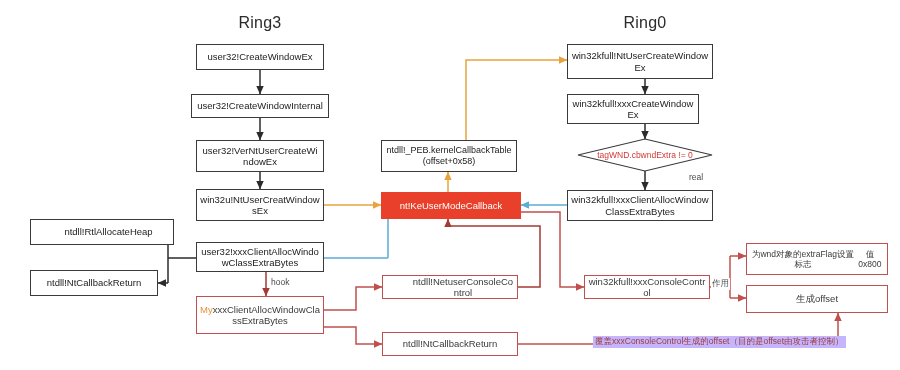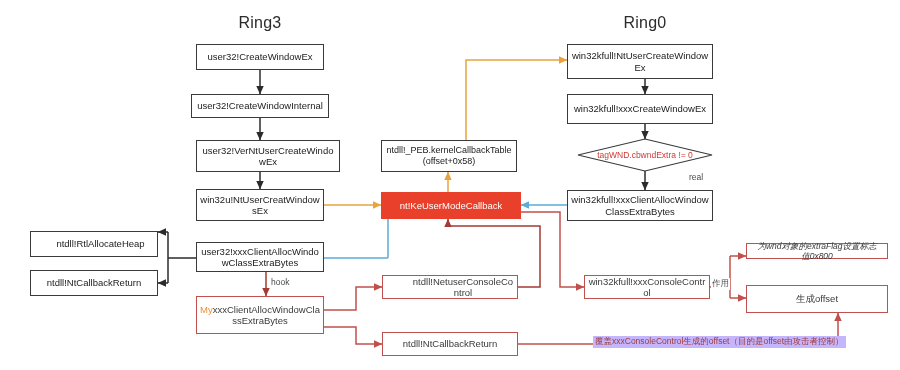--- a/index.html
+++ b/index.html
@@ -193,33 +193,33 @@
   <div class="ring-title" style="left:590px; top:14px; width:110px;">Ring0</div>
 
   <div class="node dark" style="left:196px; top:44px; width:128px; height:26px; font-size:9.5px;">
     <span class="n-txt">user32!CreateWindowEx</span>
   </div>
 
   <div class="node dark" style="left:191px; top:94px; width:138px; height:24px; font-size:9.5px;">
     <span class="n-txt">user32!CreateWindowInternal</span>
   </div>
 
-  <div class="node dark" style="left:196px; top:140px; width:144px; height:32px; font-size:9.5px;">
+  <div class="node dark" style="left:196px; top:140px; width:128px; height:32px; font-size:9.5px;">
     <span class="n-txt">user32!VerNtUserCreateWindowEx</span>
   </div>
 
   <div class="node dark" style="left:196px; top:189px; width:128px; height:32px; font-size:9.5px;">
     <span class="n-txt">win32u!NtUserCreatWindowsEx</span>
   </div>
 
   <div class="node dark" style="left:196px; top:242px; width:128px; height:30px; font-size:9.5px;">
     <span class="n-txt">user32!xxxClientAllocWindowClassExtraBytes</span>
   </div>
 
-  <div class="node dark" style="left:30px; top:231px; width:128px; height:26px; font-size:9.5px;padding-left:16px;">
+  <div class="node dark" style="left:30px; top:219px; width:144px; height:26px; font-size:9.5px;padding-left:16px;">
     <span class="n-txt">ntdll!RtlAllocateHeap</span>
   </div>
 
   <div class="node dark" style="left:30px; top:270px; width:128px; height:26px; font-size:9.5px;">
     <span class="n-txt">ntdll!NtCallbackReturn</span>
   </div>
 
   <div class="node redline" style="left:196px; top:296px; width:128px; height:38px; font-size:9.5px;">
     <span class="n-txt"><span class="my-prefix">My</span><span>xxxClientAllocWindowClassExtraBytes</span></span>
   </div>
@@ -238,37 +238,37 @@
   </div>
 
   <div class="node redline" style="left:382px; top:332px; width:136px; height:24px; font-size:9.5px;">
     <span class="n-txt">ntdll!NtCallbackReturn</span>
   </div>
 
   <div class="node dark" style="left:567px; top:44px; width:146px; height:35px; font-size:9.5px;">
     <span class="n-txt">win32kfull!NtUserCreateWindowEx</span>
   </div>
 
-  <div class="node dark" style="left:567px; top:94px; width:146px; height:30px; font-size:9.5px;">
+  <div class="node dark" style="left:567px; top:94px; width:132px; height:30px; font-size:9.5px;">
     <span class="n-txt">win32kfull!xxxCreateWindowEx</span>
   </div>
 
   <div class="node diamondbox" style="left:580px; top:147px; width:130px; height:17px; font-size:8.5px;">
     <span class="n-txt">tagWND.cbwndExtra != 0</span>
   </div>
 
   <div class="node dark" style="left:567px; top:190px; width:146px; height:31px; font-size:9.5px;">
     <span class="n-txt">win32kfull!xxxClientAllocWindowClassExtraBytes</span>
   </div>
 
   <div class="node redline" style="left:584px; top:275px; width:126px; height:24px; font-size:9.5px;">
     <span class="n-txt">win32kfull!xxxConsoleControl</span>
   </div>
 
-  <div class="node redline" style="left:746px; top:243px; width:142px; height:16px; font-size:8.5px; flex-direction:column;font-style:italic;">
+  <div class="node redline" style="left:746px; top:243px; width:142px; height:32px; font-size:8.5px; ">
     <span class="n-txt">为wnd对象的extraFlag设置标志</span>
     <span class="n-txt">值0x800</span>
   </div>
 
   <div class="node redline" style="left:746px; top:285px; width:142px; height:28px; font-size:9.5px;">
     <span class="n-txt">生成offset</span>
   </div>
 
   <div class="edge-label" style="left:270px; top:277px;">hook</div>
   <div class="edge-label" style="left:688px; top:172px;">real</div>

